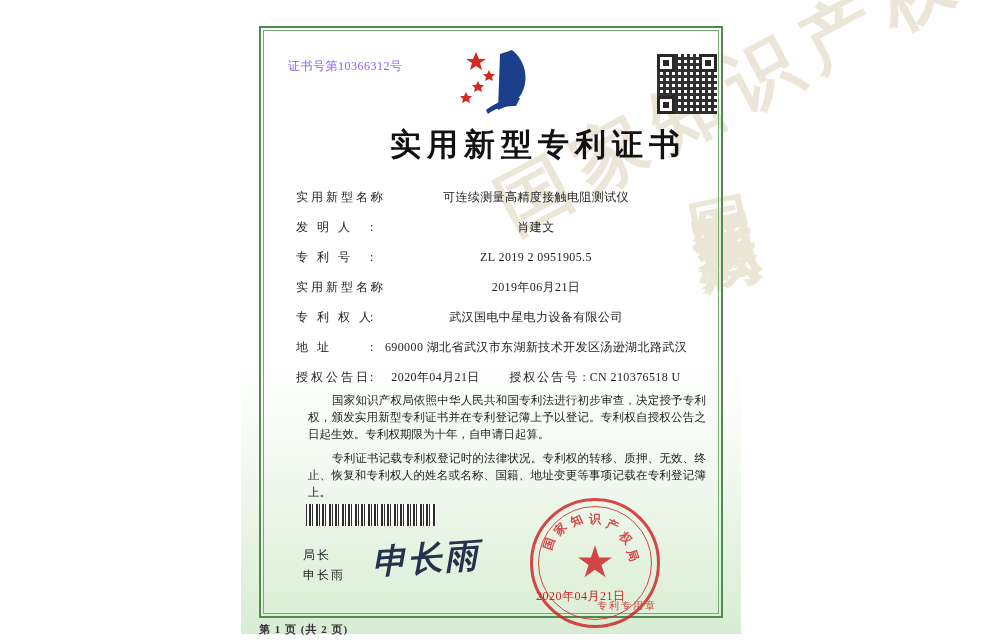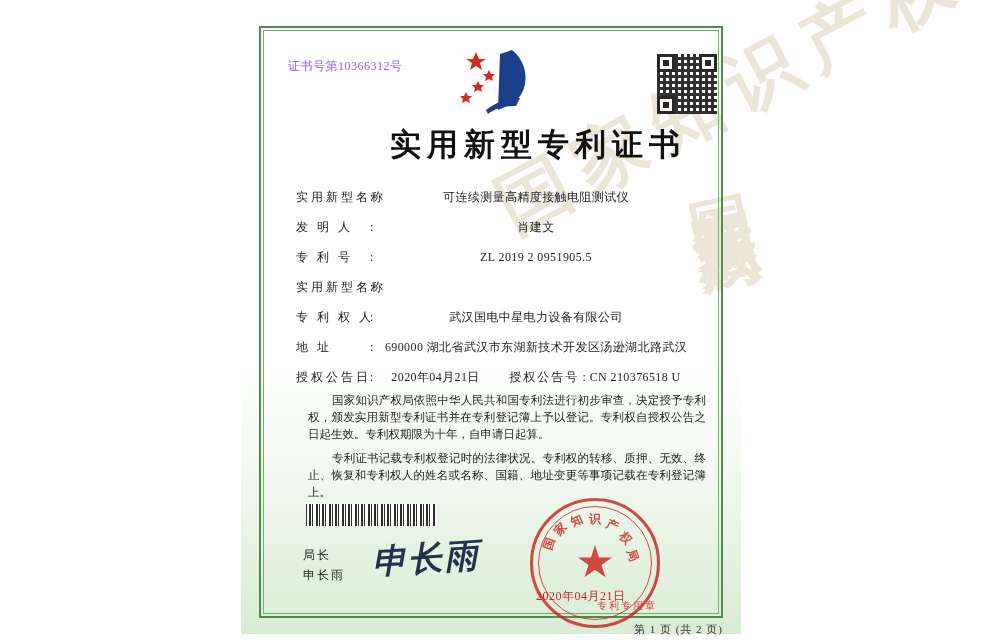--- a/index.html
+++ b/index.html
@@ -315,24 +315,25 @@
     letter-spacing: 0.5px;
     font-family: "Liberation Serif", serif;
   }
 
   
   .page-footer {
     position: absolute;
     left: 259px;
     top: 622px;
     width: 464px;
-    text-align: right;
+    text-align: left;
     font-size: 11px;
     color: #333;
     letter-spacing: 1px;
+    font-weight: bold;
   }
 </style>
 </head>
 <body>
 
 <div class="page">
 
   <div class="sheet"></div>
 
   <div class="watermark-v">国家知识产权局</div>
@@ -379,20 +380,21 @@
 
     <div class="row">
       <span class="lbl">专 利 号</span>
       <span class="colon">:</span>
       <span class="val">ZL 2019 2 0951905.5</span>
     </div>
 
     <div class="row">
       <span class="lbl">实用新型名称</span>
       <span class="colon">:</span>
+      <span class="val">2019年06月21日</span>
     </div>
 
     <div class="row">
       <span class="lbl">专 利 权 人</span>
       <span class="colon">:</span>
       <span class="val">武汉国电中星电力设备有限公司</span>
     </div>
 
     <div class="row">
       <span class="lbl">地 址</span>

